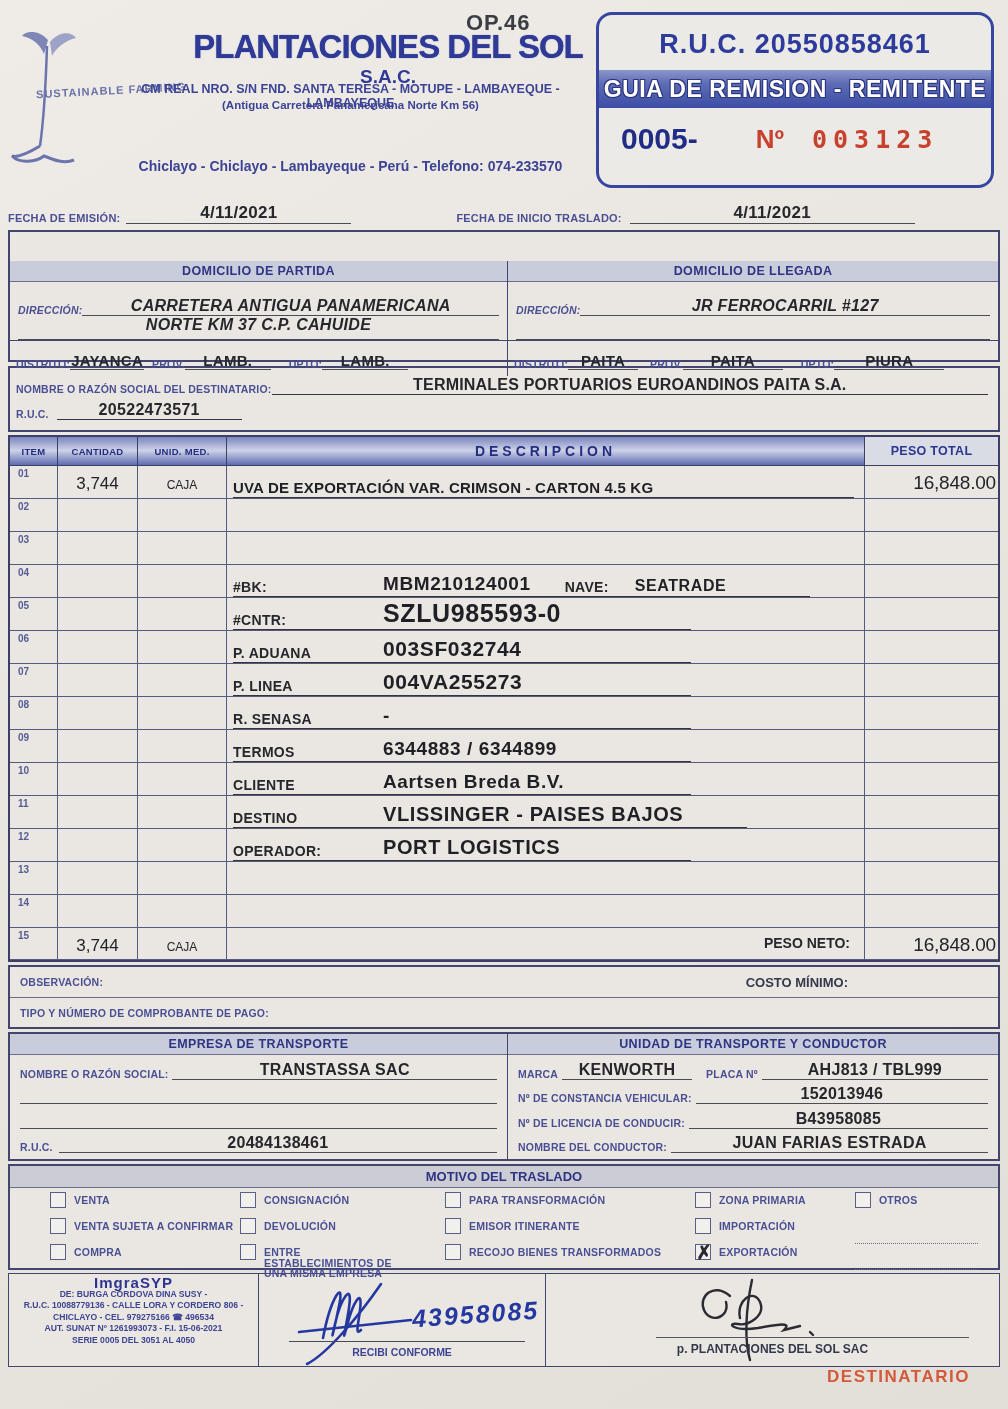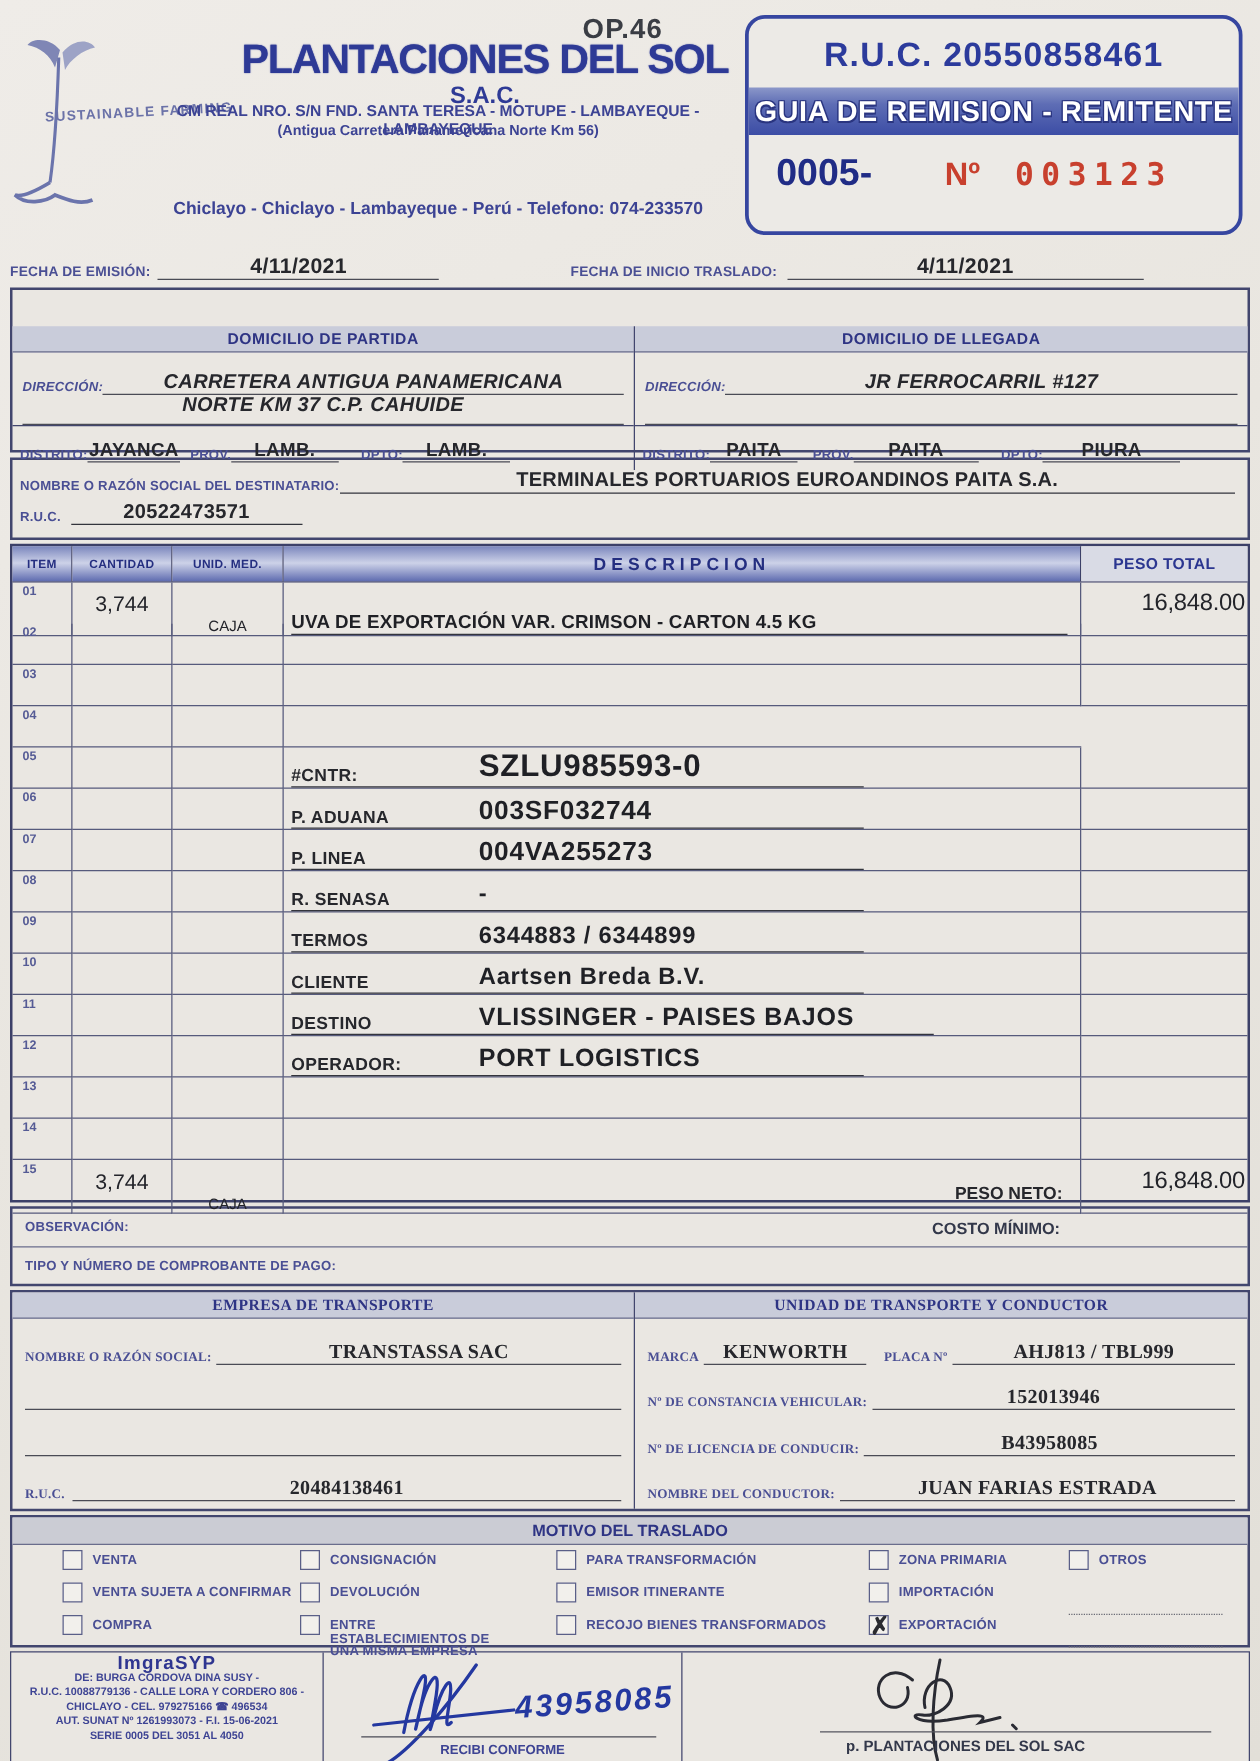--- a/index.html
+++ b/index.html
@@ -91,43 +91,43 @@
     color:#242e80; font-weight:bold; border-right:1px solid #3c4068; }
   .ihead .h-small { font-size:9.5px; letter-spacing:.3px; }
   .ihead .h-desc { font-size:14px; letter-spacing:4px; }
   .ihead .h-peso { background:#d9dbe5; color:#2b3690; font-size:12.5px; letter-spacing:.3px;
     border-right:none; }
   .irow { display:grid; grid-template-columns:48px 80px 89px 1fr 133px; height:33px; }
   .irow > div { border-right:1px solid #565a7c; border-bottom:1px solid #565a7c; }
   .irow > div:last-child { border-right:none; }
   .ci { font-size:10px; font-weight:bold; color:#555b95; padding:2px 18px 0 8px; }
   .cc { font-size:17px; text-align:center; padding-top:8px; }
-  .cu { font-size:12px; text-align:center; padding-top:28px; }
+  .cu { font-size:12px; text-align:center; padding-top:12px; }
   .cd { padding:0 4px 0 6px; display:flex; align-items:flex-end; }
   .cp { font-size:19px; text-align:right; padding:6px 2px 0 0; letter-spacing:-.2px; }
   .dl { display:flex; align-items:flex-end; border-bottom:1.5px solid #33343c; padding-bottom:1px; }
   .w100 { width:99%; }
   .w72 { width:73%; }
   .dk { width:150px; font-size:14px; font-weight:bold; color:#26272c; letter-spacing:.3px; }
   .dk.xk { width:auto; margin-left:34px; margin-right:26px; }
   .dv { font-size:19px; font-weight:bold; color:#1f2025; letter-spacing:.6px; }
   .v15 { font-size:15px; letter-spacing:.2px; }
   .pn { justify-content:flex-end; }
   .pn-label { font-size:14px; font-weight:bold; color:#26272c; padding:0 10px 8px 0; }
 
   
   .obs-box { margin-top:3px; border:2px solid #42466e; height:64px; background:#eae7e2; }
   .obs-r1 { height:31px; border-bottom:1px solid #6a6d8c; display:flex;
     align-items:center; padding:0 10px; }
   .obs-costo { margin-left:auto; margin-right:140px; font-size:13px; font-weight:bold; color:#33384a; }
   .obs-r2 { height:30px; display:flex; align-items:center; padding:0 10px; }
 
   
-  .trans-box { margin-top:3px; border:2px solid #42466e; height:177px; background:#eae7e2;
-    display:grid; grid-template-columns:497px 1fr;font-family:Liberation Serif, serif; }
+  .trans-box { margin-top:3px; border:2px solid #42466e; height:129px; background:#eae7e2;
+    display:grid; grid-template-columns:497px 1fr; }
   .trans-col { display:flex; flex-direction:column; padding-bottom:6px; }
   .trans-col + .trans-col { border-left:1.5px solid #42466e; }
   .t-row { display:flex; align-items:flex-end; padding:0 10px; flex:1; }
   .t-fill { border-bottom:1.5px solid #4a4b55; text-align:center; font-size:16px; }
   .grow { flex:1; }
 
   
   .mot-box { margin-top:3px; border:2px solid #42466e; height:106px; background:#eae7e2; }
   .mot-band { height:22px; line-height:22px; text-align:center; background:#cbccd4;
     border-bottom:1.5px solid #6a6d8c; color:#2e3484; font-weight:bold; font-size:13px; }
@@ -287,20 +287,28 @@
       <div class="ci">03</div>
       <div class="cc"></div>
       <div class="cu"></div>
       <div class="cd"></div>
       <div class="cp"></div>
     </div>
     <div class="irow">
       <div class="ci">04</div>
       <div class="cc"></div>
       <div class="cu"></div>
+      <div class="cd">
+          <span class="dl" style="width:92%">
+            <span class="dk">#BK:</span>
+            <span class="dv">MBM210124001</span>
+            <span class="dk xk">NAVE:</span>
+            <span class="dv" style="font-size:16px">SEATRADE</span>
+          </span>
+        </div>
       <div class="cp"></div>
     </div>
     <div class="irow">
       <div class="ci">05</div>
       <div class="cc"></div>
       <div class="cu"></div>
       <div class="cd">
           <span class="dl w72">
             <span class="dk">#CNTR:</span>
             <span class="dv" style="font-size:25px">SZLU985593-0</span>

